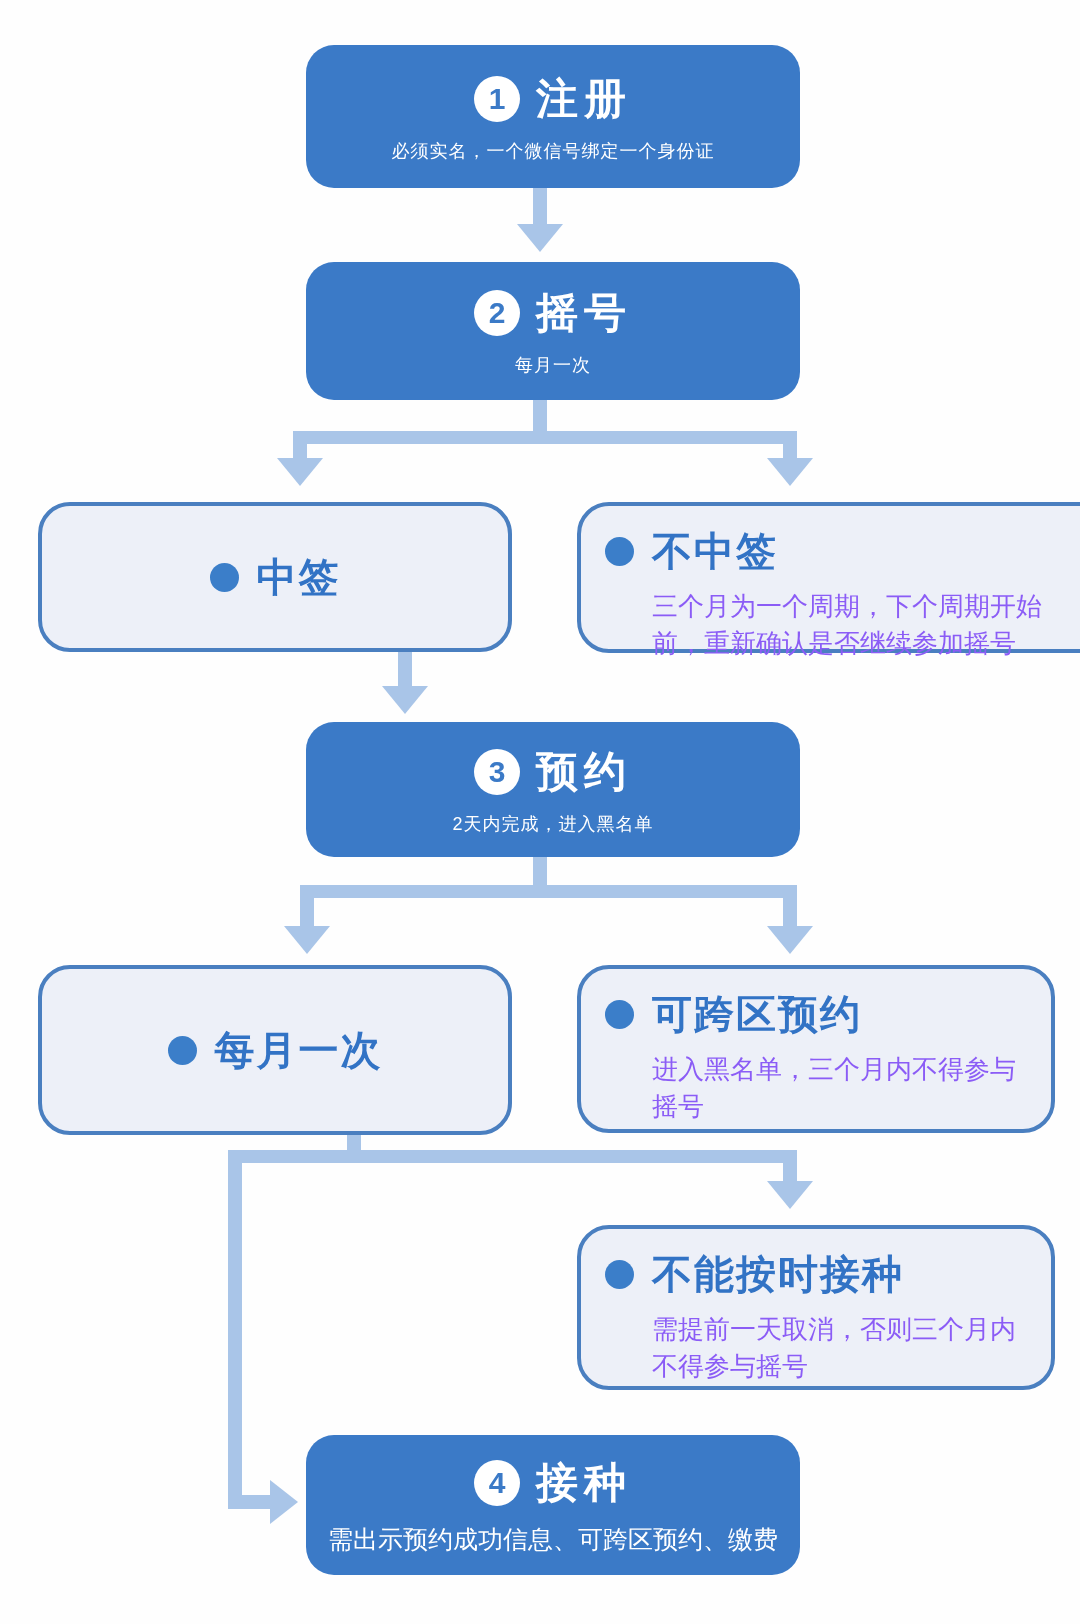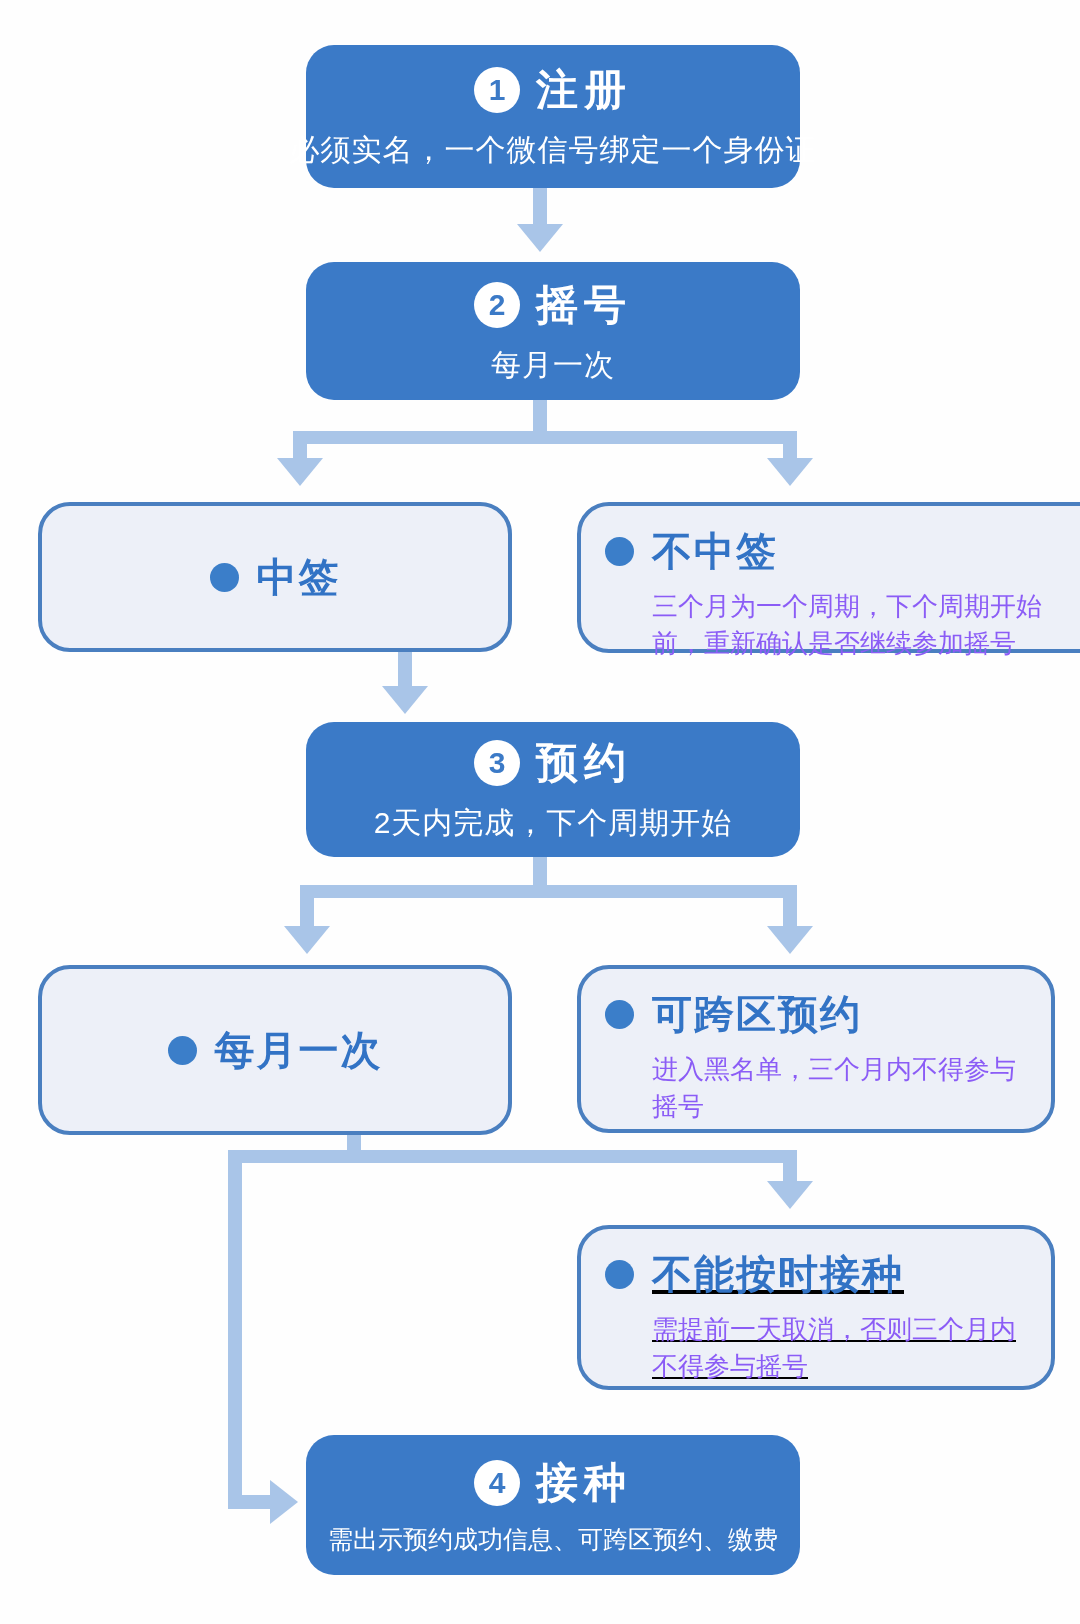--- a/index.html
+++ b/index.html
@@ -40,21 +40,21 @@
     border-radius: 50%;
     font-size: 30px;
     font-weight: 700;
     display: flex;
     align-items: center;
     justify-content: center;
     letter-spacing: 0;
     flex: none;
   }
   .step-sub {
-    font-size: 30px;
+    font-size: 18px;
     margin-top: 12px;
     letter-spacing: 1px;
     white-space: nowrap;
   }
   .step-sub.small { font-size: 25px; letter-spacing: 0; }
 
   
   .outcome {
     position: absolute;
     background: #edf0f8;
@@ -164,21 +164,21 @@
   <div>
     <div class="seg" style="left:398px; top:652px; width:14px; height:36px;"></div>
     <div class="head-down" style="left:382px; top:686px;"></div>
   </div>
 
   <div class="step" style="left:306px; top:722px; width:494px; height:135px;">
     <div class="step-title">
       <span class="badge">3</span>
       <span>预约</span>
     </div>
-    <div class="step-sub">2天内完成，下个周期开始</div>
+    <div class="step-sub">2天内完成，进入黑名单</div>
   </div>
 
   <div>
     <div class="seg" style="left:533px; top:857px; width:14px; height:28px;"></div>
     <div class="seg" style="left:300px; top:885px; width:497px; height:13px;"></div>
     <div class="seg" style="left:300px; top:898px; width:14px; height:30px;"></div>
     <div class="head-down" style="left:284px; top:926px;"></div>
     <div class="seg" style="left:783px; top:898px; width:14px; height:30px;"></div>
     <div class="head-down" style="left:767px; top:926px;"></div>
   </div>
@@ -200,21 +200,21 @@
   <div>
     <div class="seg" style="left:347px; top:1135px; width:14px; height:15px;"></div>
     <div class="seg" style="left:228px; top:1150px; width:569px; height:13px;"></div>
     <div class="seg" style="left:783px; top:1163px; width:14px; height:20px;"></div>
     <div class="head-down" style="left:767px; top:1181px;"></div>
     <div class="seg" style="left:228px; top:1163px; width:14px; height:346px;"></div>
     <div class="seg" style="left:228px; top:1495px; width:44px; height:14px;"></div>
     <div class="head-right" style="left:270px; top:1480px;"></div>
   </div>
 
-  <div class="outcome detailed" style="left:577px; top:1225px; width:478px; height:165px;text-decoration:underline;">
+  <div class="outcome detailed" style="left:577px; top:1225px; width:478px; height:165px;">
     <div class="o-head">
       <span class="o-bullet">●</span>
       <span class="o-title">不能按时接种</span>
     </div>
     <div class="o-body">需提前一天取消，否则三个月内
 不得参与摇号</div>
   </div>
 
   <div class="step" style="left:306px; top:1435px; width:494px; height:140px;">
     <div class="step-title">

